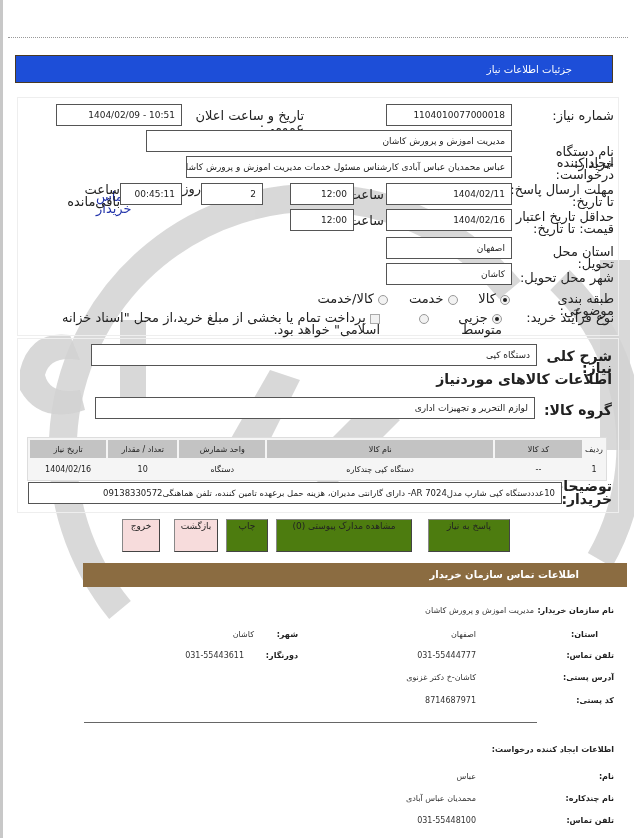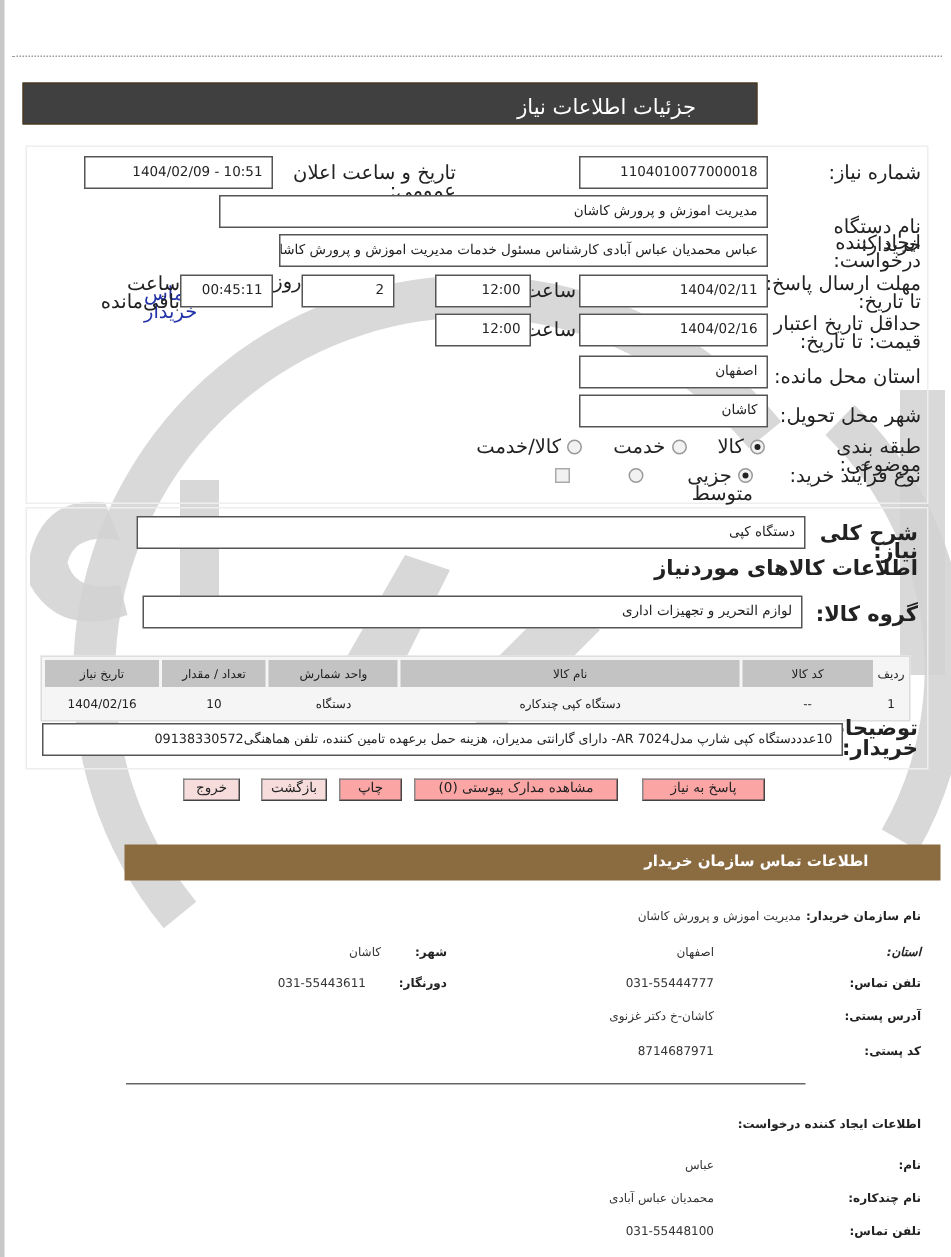--- a/index.html
+++ b/index.html
@@ -5,43 +5,43 @@
   html, body { margin: 0; padding: 0; }
   body {
     width: 634px; height: 838px; position: relative; overflow: hidden;
     background: #ffffff;
     font-family: "DejaVu Sans", sans-serif;
     font-size: 9px; color: #222;
   }
   .leftbar { position: absolute; left: 0; top: 0; width: 3px; height: 838px; background: #c8c8c8; }
   .dotline { position: absolute; left: 8px; right: 6px; top: 37px; border-top: 1px dotted #999; }
   .header-bar {
-    position: absolute; left: 15px; top: 55px; width: 490px; height: 28px;
-    background: #404040; border: 1px solid #4a3a22; box-sizing: border-box;
-    color: #fff; font-size: 14px; direction: rtl;
+    position: absolute; left: 15px; top: 55px; width: 598px; height: 28px;
+    background: #1d4ed8; border: 1px solid #4a3a22; box-sizing: border-box;
+    color: #fff; font-size: 10px; direction: rtl;
   }
   .header-bar span { position: absolute; right: 40px; top: 8px; }
   .panel { position: absolute; border: 1px solid #eeeeee; background: transparent; }
   .wm { position: absolute; pointer-events: none; }
   .lbl { position: absolute; direction: rtl; text-align: right; font-size: 13px; color: #222; line-height: 12px; }
   .box {
     position: absolute; border: 1px solid #555; background: #fff; box-sizing: border-box;
     font-size: 9px; direction: rtl; padding: 0 6px; display: flex; align-items: center; white-space: nowrap; overflow: hidden;
   }
   .box.ltr { direction: ltr; justify-content: flex-end; }
   .link { color: #2233aa; }
   .radio { display: inline-block; width: 8px; height: 8px; border-radius: 50%; border: 1px solid #999; background: #f2f2f2; vertical-align: middle; position: relative; }
   .radio.on::after { content: ""; position: absolute; left: 2px; top: 2px; width: 4px; height: 4px; border-radius: 50%; background: #222; }
   .chk { display: inline-block; width: 8px; height: 8px; border: 1px solid #aaa; background: #f2f2f2; vertical-align: middle; }
   .bold { font-weight: bold; font-size: 14px; }
   table.items { position: absolute; left: 27px; top: 437px; width: 580px; border-collapse: separate; border-spacing: 2px; direction: rtl; font-size: 8px; background: #f5f5f5; border: 1px solid #ddd; }
   table.items th { background: #c3c3c3; color: #222; font-weight: normal; height: 16px; }
   table.items td { text-align: center; height: 16px; background: #f5f5f5; }
-  .btn { position: absolute; height: 15px; font-size: 9px; text-align: center; line-height: 13px; box-sizing: border-box; border: 1px solid #444; border-top-color: #888; border-left-color: #888; }
-  .btn.g { background: #fca5a5; }
+  .btn { position: absolute; height: 33px; font-size: 9px; text-align: center; line-height: 13px; box-sizing: border-box; border: 1px solid #444; border-top-color: #888; border-left-color: #888; }
+  .btn.g { background: #4d7c0f; }
   .btn.r { background: #f7dcdc; }
   .section2-bar {
     position: absolute; left: 83px; top: 563px; width: 544px; height: 24px;
     background: #8b6c41; color: #fff; direction: rtl; font-weight: bold; font-size: 10px;
   }
   .section2-bar span { position: absolute; right: 48px; top: 6px; }
   .kv-l { position: absolute; direction: rtl; text-align: right; font-size: 8px; font-weight: bold; color: #222; }
   .kv-v { position: absolute; direction: rtl; text-align: right; font-size: 8px; color: #333; }
   .hr2 { position: absolute; left: 84px; top: 722px; width: 453px; border-top: 1px solid #666; }
 </style>
@@ -90,21 +90,21 @@
 <div class="box ltr" style="left:201px;top:183px;width:62px;height:22px;">2</div>
 <div class="lbl" style="left:183px;top:183px;width:18px;">روز</div>
 <div class="box ltr" style="left:120px;top:183px;width:62px;height:22px;">00:45:11</div>
 <div class="lbl" style="left:44px;top:184px;width:76px;">ساعت باقی‌مانده</div>
 
 <div class="lbl" style="right:20px;top:211px;width:100px;">حداقل تاریخ اعتبار قیمت: تا تاریخ:</div>
 <div class="box ltr" style="left:386px;top:209px;width:126px;height:22px;">1404/02/16</div>
 <div class="lbl" style="left:354px;top:215px;width:30px;">ساعت</div>
 <div class="box ltr" style="left:290px;top:209px;width:64px;height:22px;">12:00</div>
 
-<div class="lbl" style="right:20px;top:246px;width:100px;">استان محل مانده:</div>
+<div class="lbl" style="right:20px;top:246px;width:100px;">استان محل تحویل:</div>
 <div class="box" style="left:386px;top:237px;width:126px;height:22px;">اصفهان</div>
 <div class="lbl" style="right:20px;top:272px;width:100px;">شهر محل تحویل:</div>
 <div class="box" style="left:386px;top:263px;width:126px;height:22px;">کاشان</div>
 
 <div class="lbl" style="right:20px;top:293px;width:100px;">طبقه بندی موضوعی:</div>
 <div class="lbl" style="right:124px;top:293px;width:220px;">
   <span class="radio on"></span>
   <span>کالا</span>
   &nbsp;&nbsp;&nbsp;
   <span class="radio"></span>
@@ -117,20 +117,21 @@
 <div class="lbl" style="right:20px;top:312px;width:100px;">نوع فرآیند خرید:</div>
 <div class="lbl" style="right:132px;top:312px;width:120px;">
   <span class="radio on"></span>
   <span>جزیی</span>
   &nbsp;&nbsp;&nbsp;&nbsp;&nbsp;
   <span class="radio"></span>
   <span>متوسط</span>
 </div>
 <div class="lbl" style="left:50px;top:312px;width:330px;">
   <span class="chk"></span>
+  <span>پرداخت تمام یا بخشی از مبلغ خرید،از محل "اسناد خزانه اسلامی" خواهد بود.</span>
 </div>
 
 <div class="panel" style="left:17px;top:338px;width:600px;height:173px;"></div>
 
 <div class="lbl bold" style="right:22px;top:350px;width:80px;">شرح کلی نیاز:</div>
 <div class="box" style="left:91px;top:344px;width:446px;height:22px;">دستگاه کپی</div>
 <div class="lbl bold" style="right:22px;top:373px;width:200px;">اطلاعات کالاهای موردنیاز</div>
 
 <div class="lbl bold" style="right:22px;top:404px;width:80px;">گروه کالا:</div>
 <div class="box" style="left:95px;top:397px;width:440px;height:22px;">لوازم التحریر و تجهیزات اداری</div>
@@ -167,21 +168,21 @@
 <div class="btn r" style="left:174px;top:519px;width:44px;">بازگشت</div>
 <div class="btn r" style="left:122px;top:519px;width:38px;">خروج</div>
 
 <div class="section2-bar">
   <span>اطلاعات تماس سازمان خریدار</span>
 </div>
 
 <div class="kv-l" style="right:20px;top:606px;width:80px;">نام سازمان خریدار:</div>
 <div class="kv-v" style="right:100px;top:606px;width:200px;">مدیریت اموزش و پرورش کاشان</div>
 
-<div class="kv-l" style="right:20px;top:630px;width:80px;font-style:italic;">استان:</div>
+<div class="kv-l" style="right:36px;top:630px;width:80px;">استان:</div>
 <div class="kv-v" style="right:158px;top:630px;width:100px;">اصفهان</div>
 <div class="kv-l" style="right:336px;top:630px;width:40px;">شهر:</div>
 <div class="kv-v" style="right:380px;top:630px;width:60px;">کاشان</div>
 
 <div class="kv-l" style="right:20px;top:651px;width:80px;">تلفن تماس:</div>
 <div class="kv-v" style="right:158px;top:651px;width:100px;">031-55444777</div>
 <div class="kv-l" style="right:336px;top:651px;width:50px;">دورنگار:</div>
 <div class="kv-v" style="right:390px;top:651px;width:70px;">031-55443611</div>
 
 <div class="kv-l" style="right:20px;top:673px;width:80px;">آدرس پستی:</div>

